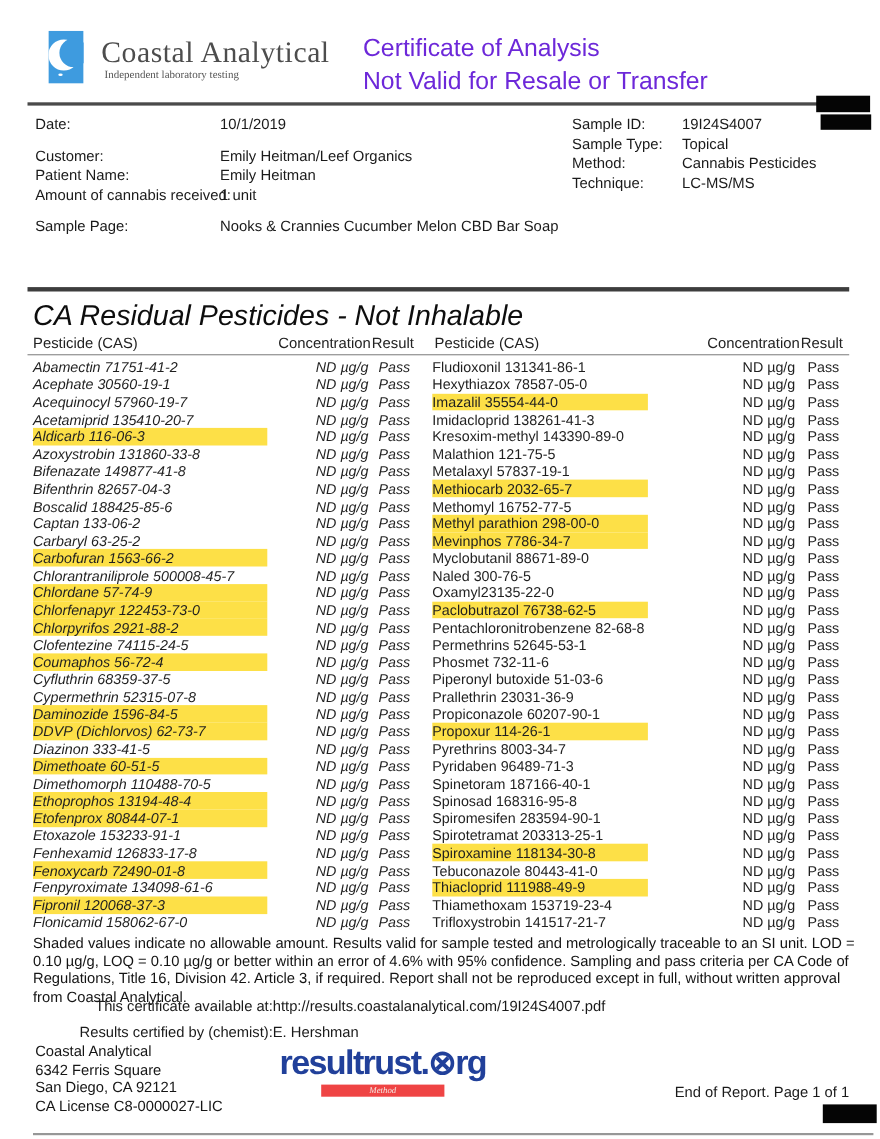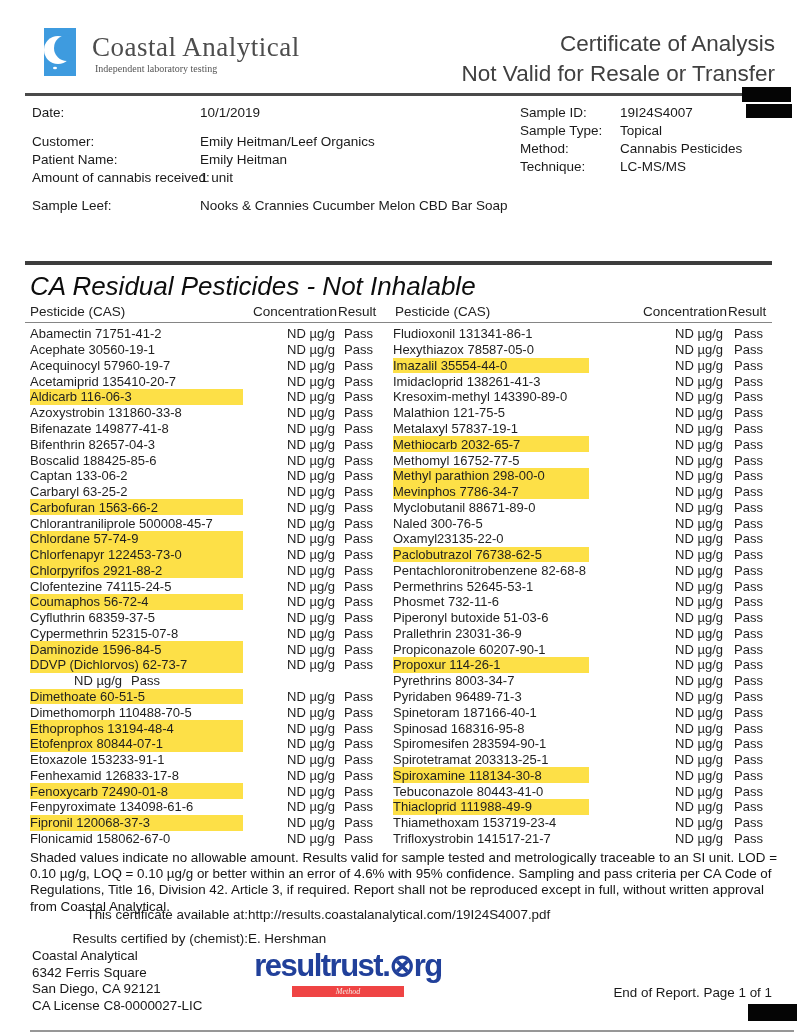--- a/index.html
+++ b/index.html
@@ -5,22 +5,22 @@
   html,body{margin:0;padding:0;background:#fff;}
   .page{position:relative;width:800px;height:1035px;background:#ffffff;
         font-family:"Liberation Sans",sans-serif;color:#1a1a1a;overflow:hidden;}
 
   
   .logo-box{position:absolute;left:44px;top:28px;width:32px;height:48px;}
   .brand{position:absolute;left:92px;top:32px;font-family:"Liberation Serif",serif;
          font-size:27px;color:#4d4d4d;letter-spacing:.5px;white-space:nowrap;}
   .tagline{position:absolute;left:95px;top:63px;font-family:"Liberation Serif",serif;
            font-size:10px;color:#555;white-space:nowrap;}
-  .cert-title{position:absolute;left:330px;top:29px;width:445px;text-align:right;
-              font-size:22.5px;line-height:30px;color:#404040;}
+  .cert-title{position:absolute;left:330px;top:29px;width:445px;text-align:left;
+              font-size:22.5px;line-height:30px;color:#6d28d9;}
   .rule1{position:absolute;left:25px;top:93px;width:731px;height:3px;background:#4a4a4a;}
   .rule2{position:absolute;left:25px;top:261px;width:747px;height:4px;background:#3d3d3d;}
   .rule3{position:absolute;left:25px;top:322px;width:747px;height:1px;background:#858585;}
   .scan-bar{position:absolute;background:#050505;}
   .bar-tr1{left:742px;top:87px;width:49px;height:15px;}
   .bar-tr2{left:746px;top:104px;width:46px;height:14px;}
   .bar-br{left:748px;top:1004px;width:49px;height:17px;}
   .bottom-edge{position:absolute;left:30px;top:1030px;width:764px;height:2px;background:#979797;}
 
   
@@ -28,21 +28,21 @@
   .info-row .lbl{display:inline-block;}
   .info-left .lbl{width:168px;}
   .info-right .lbl{width:100px;}
 
   
   .sec-title{position:absolute;left:30px;top:271px;font-size:26px;color:#0d0d0d;white-space:nowrap;font-style:italic;}
   .colhead{position:absolute;top:304px;font-size:13.5px;color:#222;white-space:nowrap;}
 
   
   .tbl{position:absolute;top:326px;}
-  #tbl-left{left:30px;}
+  #tbl-left{left:30px;font-style:italic;}
   #tbl-right{left:393px;}
   .prow{display:flex;height:15.78px;font-size:13px;white-space:nowrap;color:#1f1f1f;}
   .prow>span{display:flex;align-items:center;}
   #tbl-left .pname{width:213px;}
   #tbl-left .pconc{width:92px;justify-content:flex-end;}
   #tbl-left .pres{margin-left:9px;}
   #tbl-right .pname{width:196px;}
   #tbl-right .pconc{width:134px;justify-content:flex-end;}
   #tbl-right .pres{margin-left:11px;}
   .shaded{background:#fde047;}
@@ -91,21 +91,21 @@
   <div class="info-row info-left" style="left:32px;top:134px">
     <span class="lbl">Customer:</span><span>Emily Heitman/Leef Organics</span>
   </div>
   <div class="info-row info-left" style="left:32px;top:152px">
     <span class="lbl">Patient Name:</span><span>Emily Heitman</span>
   </div>
   <div class="info-row info-left" style="left:32px;top:170px">
     <span class="lbl">Amount of cannabis received:</span><span>1 unit</span>
   </div>
   <div class="info-row info-left" style="left:32px;top:198px">
-    <span class="lbl">Sample Leef:</span><span>Nooks &amp; Crannies Cucumber Melon CBD Bar Soap</span>
+    <span class="lbl">Sample Page:</span><span>Nooks &amp; Crannies Cucumber Melon CBD Bar Soap</span>
   </div>
 
   <div class="info-row info-right" style="left:520px;top:105px">
     <span class="lbl">Sample ID:</span><span>19I24S4007</span>
   </div>
   <div class="info-row info-right" style="left:520px;top:123px">
     <span class="lbl">Sample Type:</span><span>Topical</span>
   </div>
   <div class="info-row info-right" style="left:520px;top:141px">
     <span class="lbl">Method:</span><span>Cannabis Pesticides</span>
@@ -230,20 +230,21 @@
         <span class="pname shaded">Daminozide 1596-84-5</span>
         <span class="pconc">ND µg/g</span>
         <span class="pres">Pass</span>
       </div>
       <div class="prow">
         <span class="pname shaded">DDVP (Dichlorvos) 62-73-7</span>
         <span class="pconc">ND µg/g</span>
         <span class="pres">Pass</span>
       </div>
       <div class="prow">
+        <span class="pname">Diazinon 333-41-5</span>
         <span class="pconc">ND µg/g</span>
         <span class="pres">Pass</span>
       </div>
       <div class="prow">
         <span class="pname shaded">Dimethoate 60-51-5</span>
         <span class="pconc">ND µg/g</span>
         <span class="pres">Pass</span>
       </div>
       <div class="prow">
         <span class="pname">Dimethomorph 110488-70-5</span>

